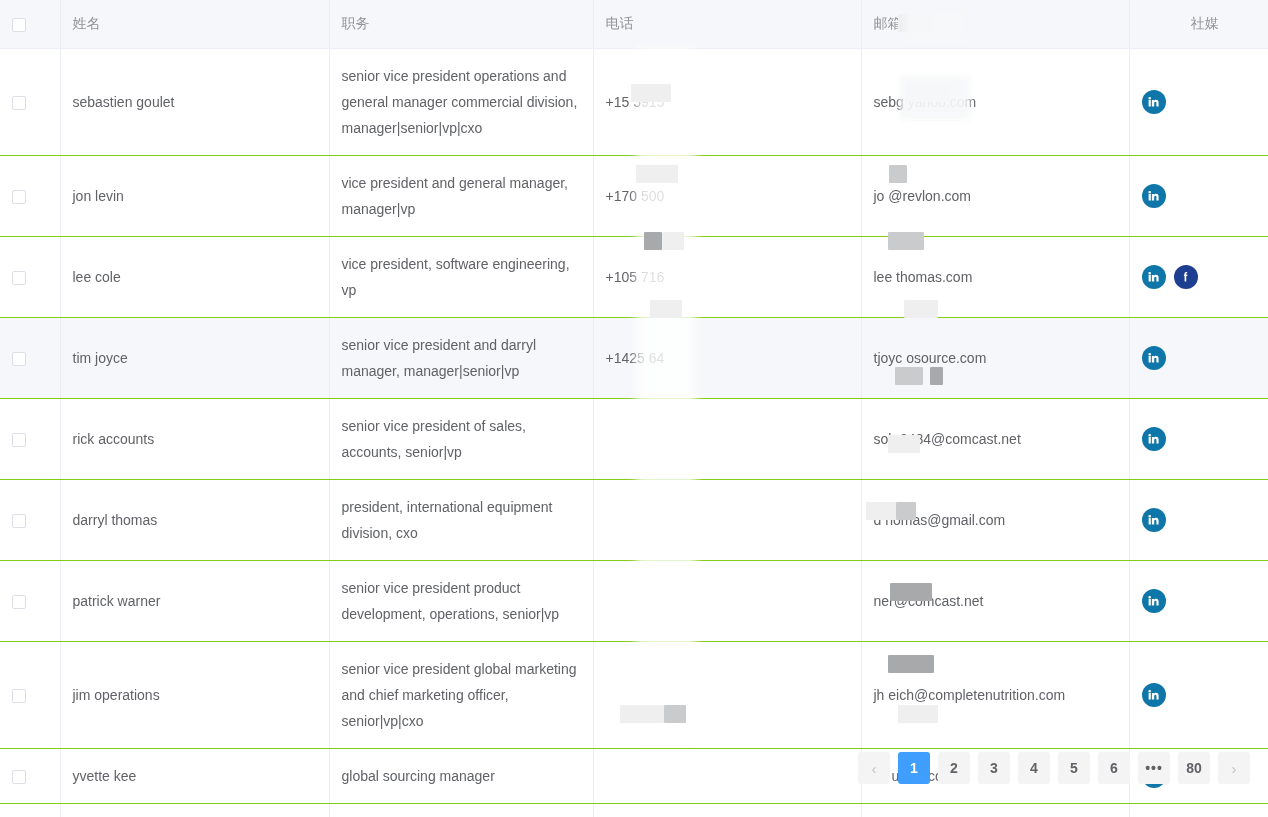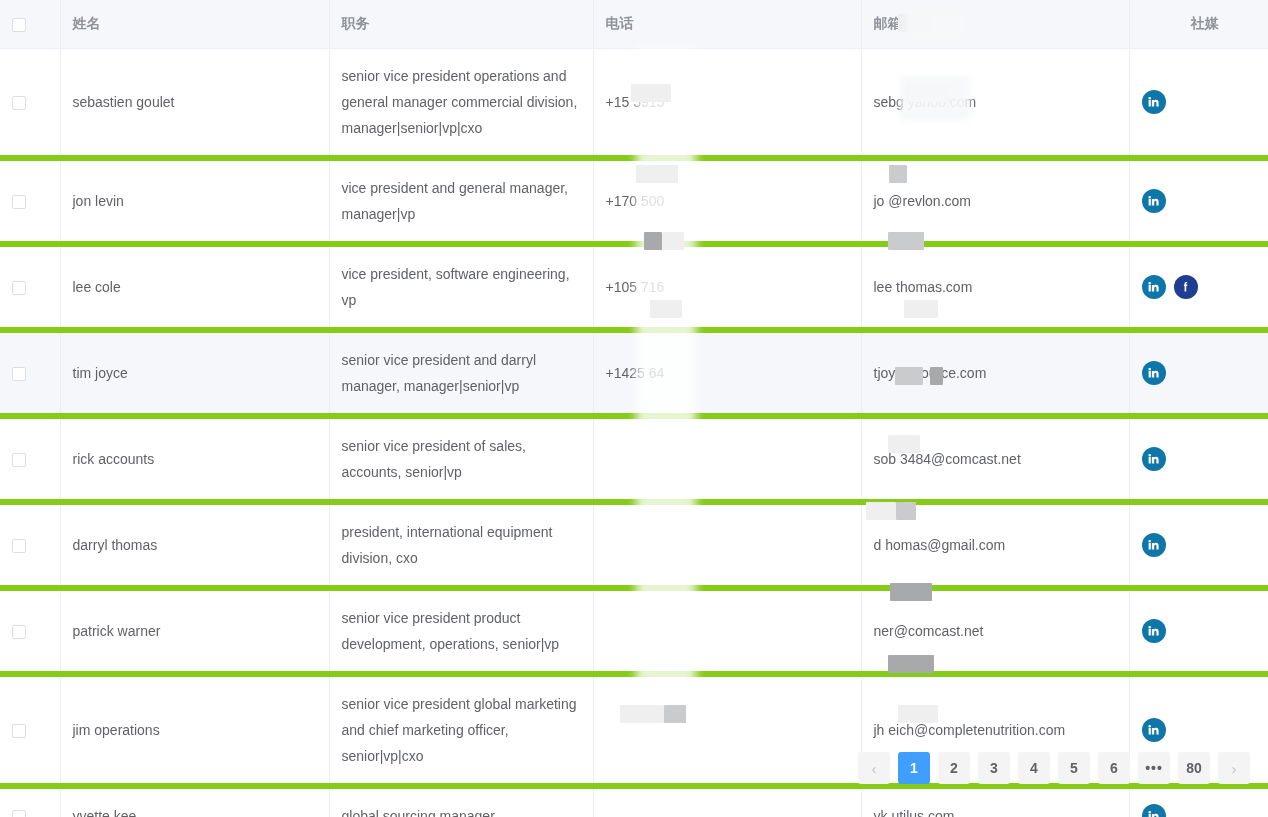--- a/index.html
+++ b/index.html
@@ -16,34 +16,34 @@
   table.contacts {
     width: 1268px;
     border-collapse: collapse;
     table-layout: fixed;
     font-size: 14px;
     color: #606266;
   }
   table.contacts thead th {
     background: #f5f7fa;
     color: #909399;
-    font-weight: bold;
+    font-weight: normal;
     font-size: 14px;
     text-align: left;
     height: 48px;
     padding: 0 0 0 12px;
     border-bottom: 1px solid #ebeef5;
     border-right: 1px solid #ebeef5;
     vertical-align: middle;
     position: relative;
   }
   table.contacts thead th:last-child { border-right: none; text-align: center; }
 
   table.contacts tbody td {
-    border-bottom: 6px solid #84cc16;
+    border-bottom: 1px solid #84cc16;
     border-right: 1px solid #ebeef5;
     padding: 14px 12px 14px 12px;
     vertical-align: middle;
     color: #606266;
     font-size: 14px;
     line-height: 26px;
     word-break: break-word;
   }
   table.contacts tbody td:last-child { border-right: none; }
   table.contacts tbody tr.row-hover td { background: #f5f7fa; }

